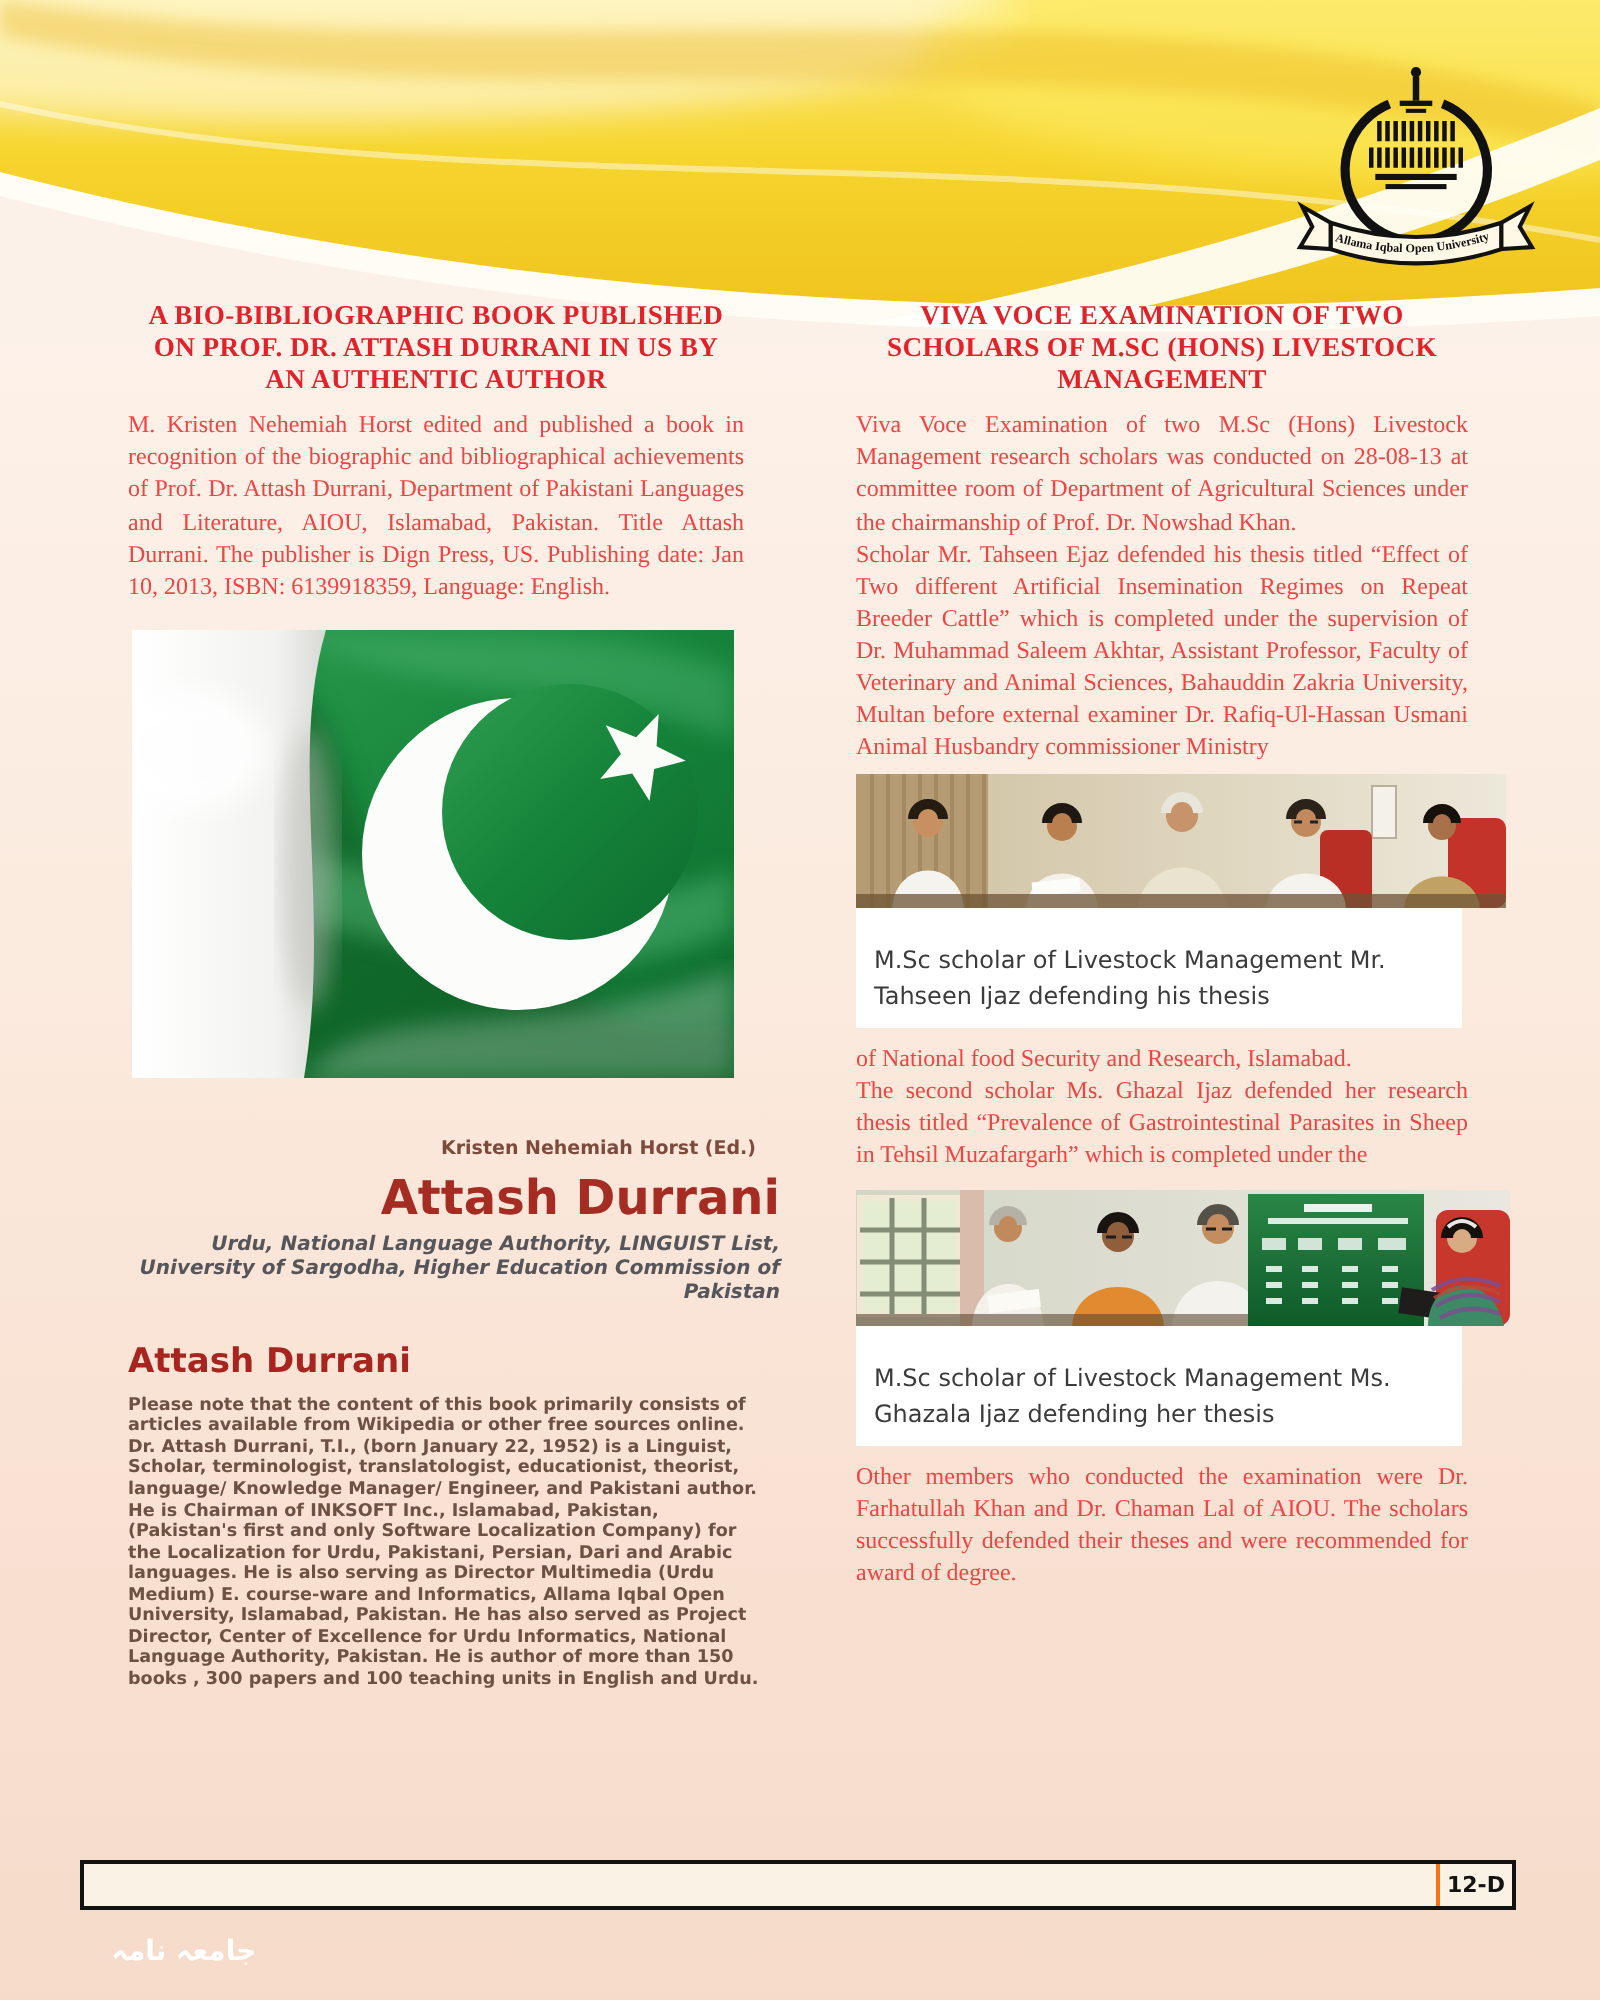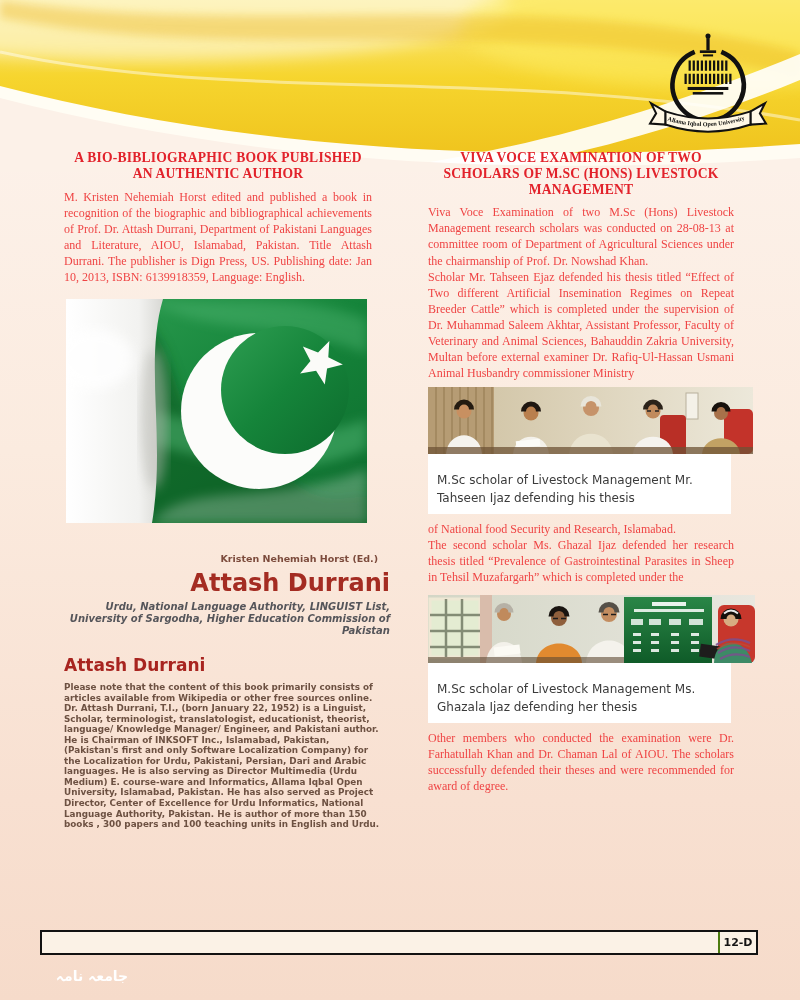--- a/index.html
+++ b/index.html
@@ -49,21 +49,21 @@
     background:#fbf2e6;border:2px solid #121212;
   }
   .footer-urdu{
     width:100px;background:#ec4899;color:#ffffff;
     display:flex;align-items:center;justify-content:center;
     font:bold 14px/1 "DejaVu Sans",sans-serif;
     margin-top:44px;
   }
   .footer-space{flex:1;}
   .footer-page{
-    width:36px;border-left:2px solid #4d7c0f;
+    width:36px;border-left:2px solid #f97316;
     display:flex;align-items:center;justify-content:center;
     font:bold 11px/1 "DejaVu Sans",sans-serif;color:#141414;
   }
 </style>
 </head>
 <body>
 
 <svg class="header-svg" width="800" height="172" viewBox="0 0 800 172">
   <defs>
     <linearGradient id="gold" x1="0" y1="0" x2="0" y2="1">
@@ -109,20 +109,21 @@
       </defs>
     <text font-size="6" font-family="Liberation Serif, serif" font-weight="bold" fill="#111111">
       <textPath href="#bannerPath">Allama Iqbal Open University</textPath>
     </text>
   </svg>
 </div>
 
 <section class="col col-left">
   <h2 class="article-title">
     <span>A BIO-BIBLIOGRAPHIC BOOK PUBLISHED</span>
+    <span>ON PROF. DR. ATTASH DURRANI IN US BY</span>
     <span>AN AUTHENTIC AUTHOR</span>
   </h2>
   <p class="body-text">M. Kristen Nehemiah Horst edited and published a book in recognition of the biographic and bibliographical achievements of Prof. Dr. Attash Durrani, Department of Pakistani Languages and Literature, AIOU, Islamabad, Pakistan. Title Attash Durrani.  The publisher is Dign Press, US.  Publishing date: Jan 10, 2013, ISBN: 6139918359, Language: English.</p>
 
   <div class="book-cover">
 
     <svg class="flag-svg" width="301" height="224" viewBox="0 0 301 224">
       <defs>
         <linearGradient id="fgreen" x1="0" y1="0" x2="1" y2="1">
           <stop offset="0" stop-color="#2e9e52"></stop>

